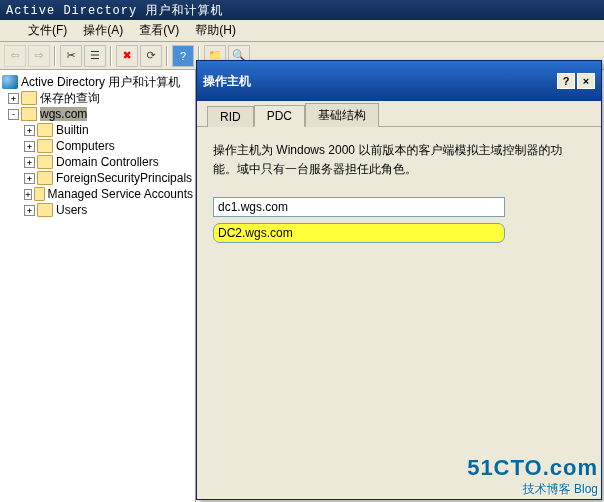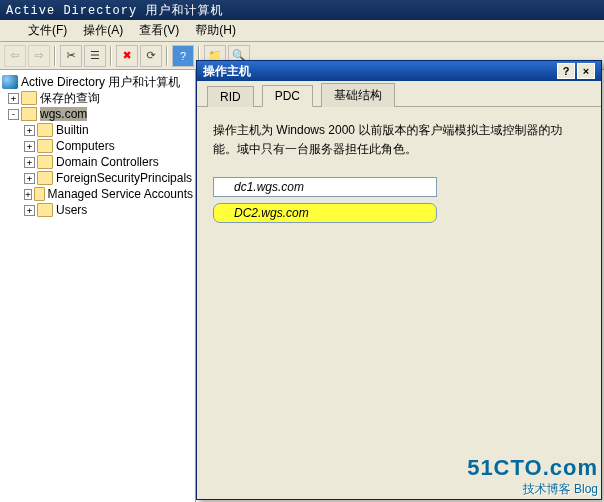--- a/index.html
+++ b/index.html
@@ -59,39 +59,39 @@
   .dialog {
     position:absolute;
     left:196px; top:60px;
     width:406px; height:440px;
     background:#ece9d8;
     border:1px solid #0a246a;
     box-shadow:3px 3px 6px rgba(0,0,0,.35);
     display:flex; flex-direction:column;
   }
   .dlg-title {
-    height:20px; background:linear-gradient(to bottom,#2a6fcf,#0a3c8c);
+    height:40px; background:linear-gradient(to bottom,#2a6fcf,#0a3c8c);
     color:#fff; display:flex; align-items:center; padding:0 6px;
     font-weight:bold; font-size:12px;
     justify-content:space-between;
   }
   .dlg-title .dbtns { display:flex; gap:2px;}
   .dlg-title .dbtn { width:18px;height:16px;background:#ece9d8;border:1px solid #fff;
                      font-size:11px;display:flex;align-items:center;justify-content:center;color:#000;}
-  .tabs { height:26px; display:flex; align-items:flex-end; padding-left:10px; gap:8px;
+  .tabs { height:26px; display:flex; align-items:flex-end; padding-left:10px; gap:0;
           border-bottom:1px solid #aca899; background:#ece9d8;}
   .tab { padding:3px 12px 3px; border:1px solid #aca899; border-bottom:none;
          background:#ece9d8; font-size:12px; position:relative; top:1px; cursor:default;}
   .tab.active { background:#ece9d8; border-bottom:1px solid #ece9d8; font-weight:normal;}
   .tabs .tab:not(.active){ background:#e3e0d0;}
   .dlg-body { flex:1; padding:14px 16px; font-size:12px; color:#000;}
   .desc { line-height:1.6; margin-bottom:18px;}
   .label-row { margin-bottom:4px;}
-  .textbox { width:224px; height:20px; border:1px solid #7f9db9; background:#fff;
-             padding:2px 20px; font-size:12px; font-family:inherit;font-style:italic;}
+  .textbox { width:292px; height:20px; border:1px solid #7f9db9; background:#fff;
+             padding:2px 4px; font-size:12px; font-family:inherit;}
   .hl { background:#ffff3a;}
   .row2 { display:flex; align-items:flex-start; justify-content:space-between; margin:18px 0 6px;}
   .winbtn { width:92px; height:22px; background:#ece9d8; border:1px solid #888;
             box-shadow:inset 1px 1px #fff, inset -1px -1px #aca899; font-size:12px; cursor:default;}
 
   .watermark {
     position:absolute; right:6px; bottom:4px;
     font-family: Arial, sans-serif; color:#0369a1; pointer-events:none;
     text-align:right;
   }

